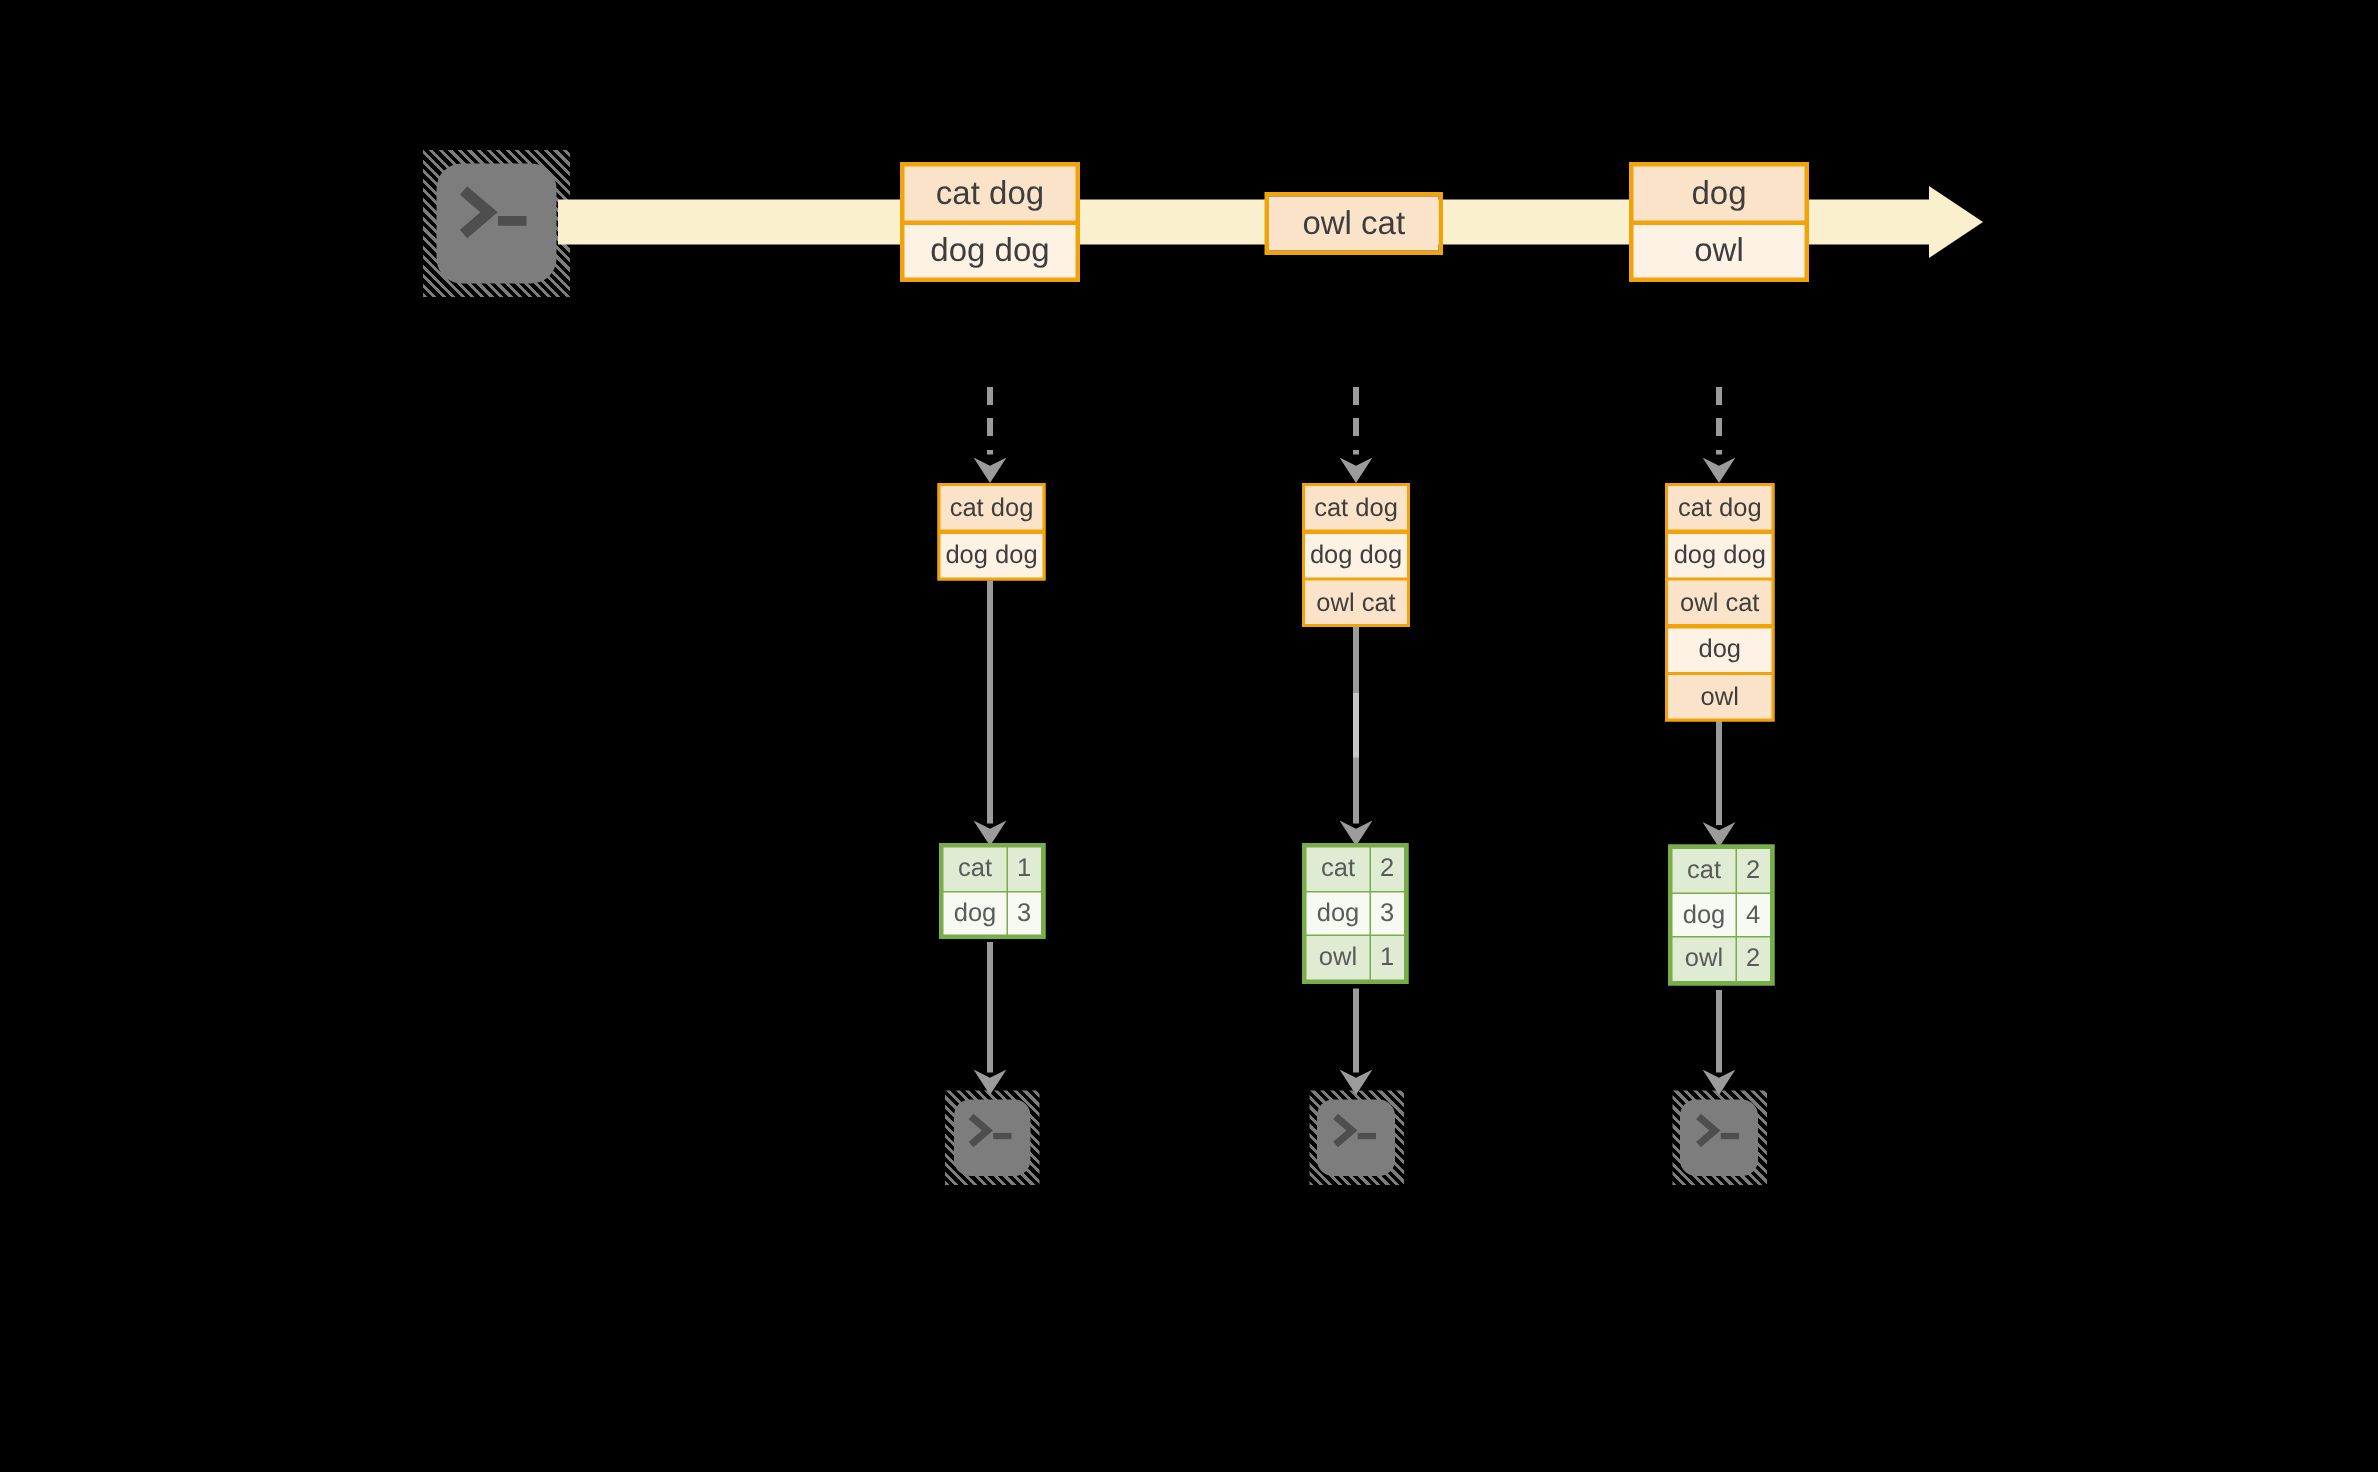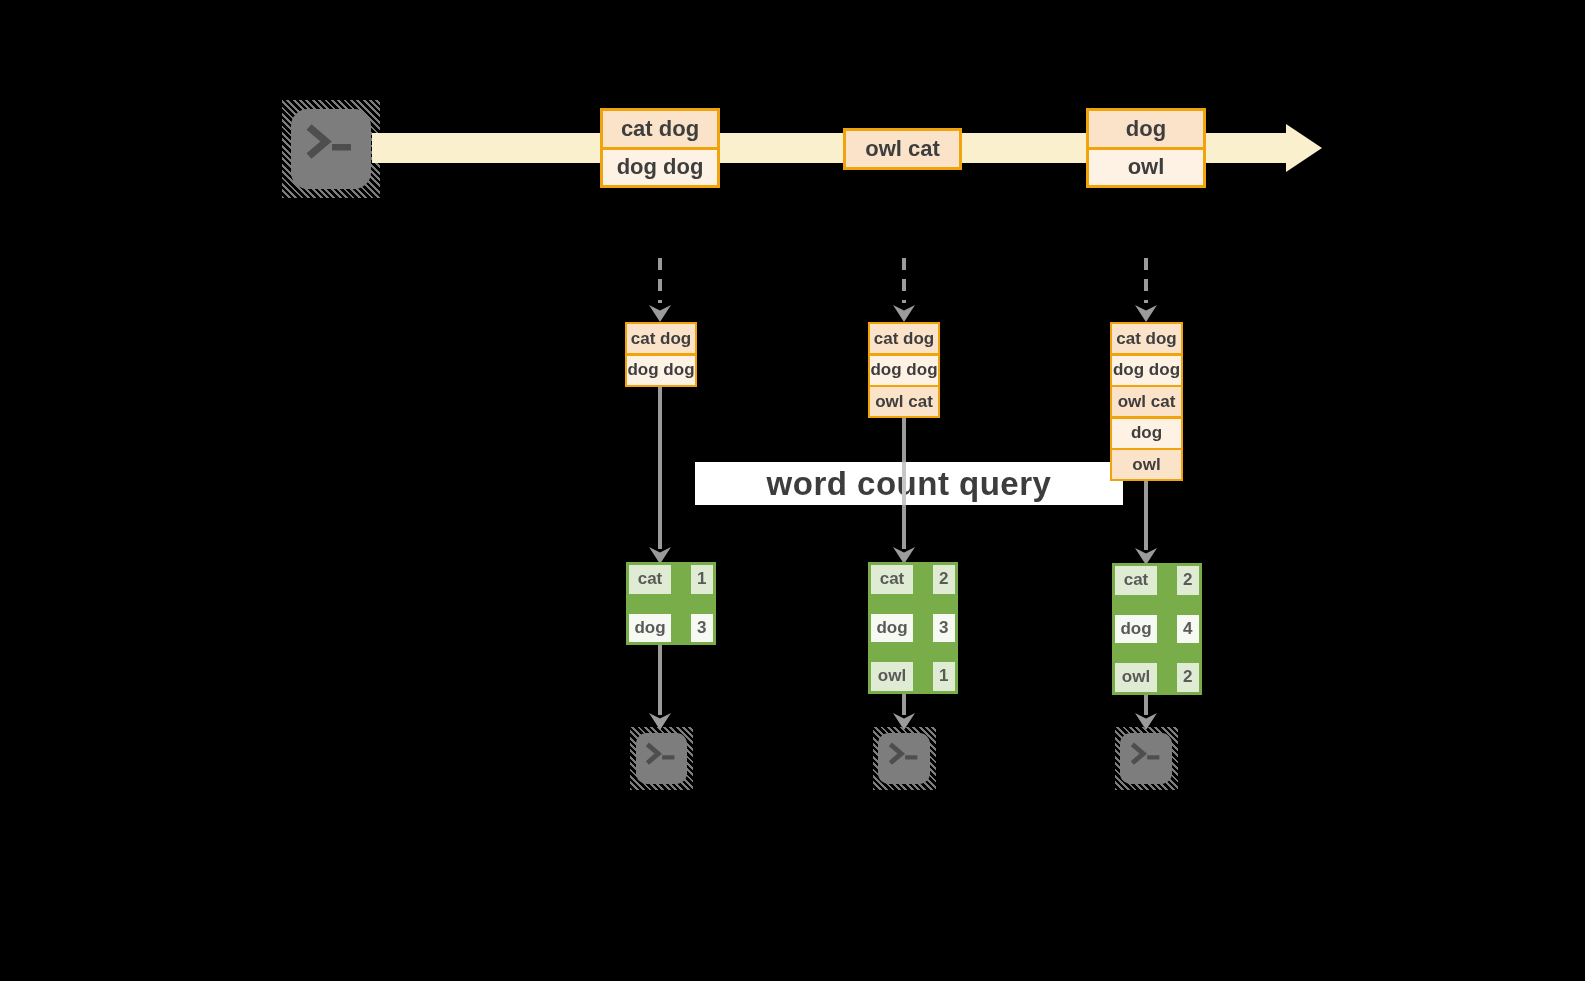--- a/index.html
+++ b/index.html
@@ -13,21 +13,20 @@
     --arrow:#9b9b9b;
     --terminal:#7d7d7d;
     --terminal_glyph:#4e4e4e;
     --box_text:#3e3e3e;
     --table_text:#5a5a5a;
   }
   html,body{margin:0;padding:0;background:#000;}
   .canvas{
     position:relative;width:1448px;height:981px;background:#000;overflow:hidden;
     font-family:"Liberation Sans","DejaVu Sans",sans-serif;
-    font-weight:bold;
   }
   
   .term{
     position:absolute;
     background:repeating-linear-gradient(45deg,var(--terminal) 0px,var(--terminal) 2px,transparent 2px,transparent 4.5px);
   }
   .term-body{
     position:absolute;inset:9.5%;
     background:var(--terminal);
     border-radius:21%;
@@ -53,21 +52,21 @@
   }
   .ocell.big{height:35.5px;font-size:22px;}
   .ocell.single{height:36px;font-size:22px;}
   .ocell.small{height:29px;font-size:17px;}
   .peach{background:var(--batch_fill_dark);}
   .cream{background:var(--batch_fill_light);text-align:center;}
   .buffer{gap:2.5px;border-width:2.5px;z-index:6;}
   
   .gtable{
     position:absolute;z-index:4;
-    display:grid;grid-template-columns:42px 21.5px;gap:20px;
+    display:grid;grid-template-columns:42px 21.5px;gap:1px;
     background:var(--count_border);border:3px solid var(--count_border);
     box-sizing:content-box;
   }
   .gcell{
     height:28.5px;display:flex;align-items:center;justify-content:center;
     font-size:17px;color:var(--table_text);
   }
   .tint{background:var(--count_fill_dark);}
   .lite{background:var(--count_fill_light);}
   
@@ -143,23 +142,20 @@
     <div class="ocell small peach">owl cat</div>
   </div>
   <div class="obox buffer" style="left:1110px;top:322px;width:73px">
     <div class="ocell small peach">cat dog</div>
     <div class="ocell small cream">dog dog</div>
     <div class="ocell small peach">owl cat</div>
     <div class="ocell small cream">dog</div>
     <div class="ocell small peach">owl</div>
   </div>
 
-  <div class="query-band">
-    <span>word count query</span>
-  </div>
   <div class="band-line"></div>
 
   <div class="varrow" style="left:649px;top:387px;height:177px">
     <div class="shaft" style="height:162px"></div>
     <svg class="head" width="22" height="17">
         <polygon points="0,0 11,5.5 22,0 11,17" fill="var(--arrow)"></polygon>
       </svg>
   </div>
   <div class="varrow" style="left:893px;top:418px;height:146px">
     <div class="shaft" style="height:131px"></div>

